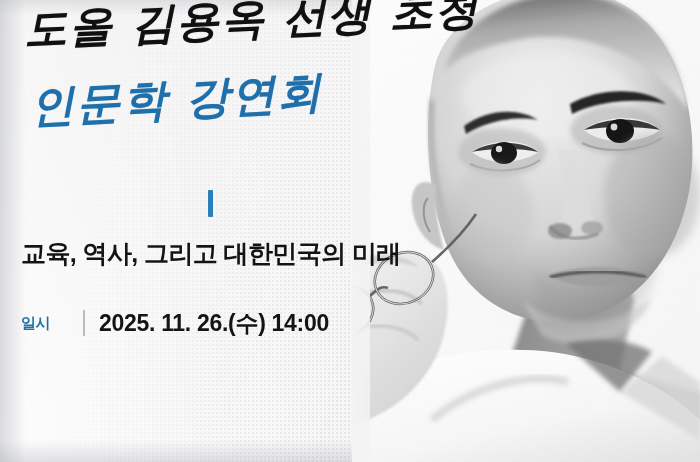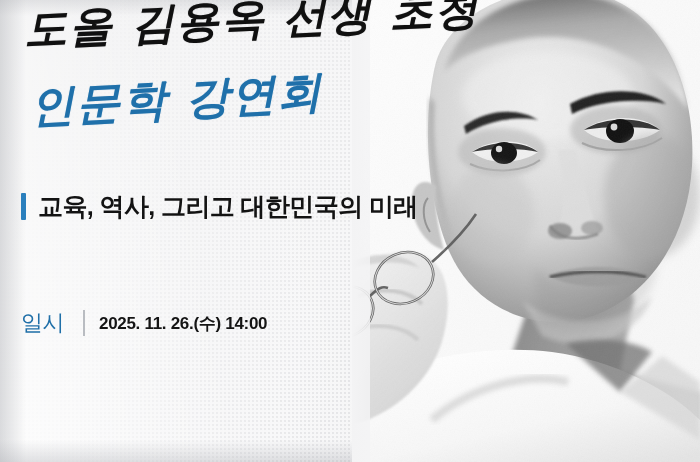--- a/index.html
+++ b/index.html
@@ -105,21 +105,22 @@
     text-shadow: 0 0 1px rgba(31,112,170,.35);
   }
 
   
   .subtitle-row {
     position: absolute;
     left: 21px;
     top: 190px;
     display: flex;
     align-items: center;
-    gap: 12px;
+    gap: 20px;
+    flex-direction: column;
   }
   .subtitle-bar {
     width: 5px;
     height: 27px;
     background: #2a7fbd;
     border-radius: 1px;
     flex: none;
   }
   .subtitle-text {
     font-size: 25px;
@@ -135,34 +136,34 @@
     left: 21px;
     top: 303px;
   }
   .info-row {
     display: flex;
     align-items: center;
     height: 40px;
   }
   .info-label {
     width: 56px;
-    font-size: 22px;
-    font-weight: normal;
+    font-size: 15px;
+    font-weight: bold;
     color: #1f6fa8;
     letter-spacing: -0.5px;
   }
   .info-sep {
     width: 2px;
     height: 26px;
     background: #b9bcc1;
     margin: 0 14px 0 6px;
     flex: none;
   }
   .info-value {
-    font-size: 17px;
+    font-size: 23px;
     font-weight: bold;
     color: #141414;
     letter-spacing: -0.3px;
     white-space: nowrap;
   }
 </style>
 </head>
 <body>
 
 <div class="poster">

